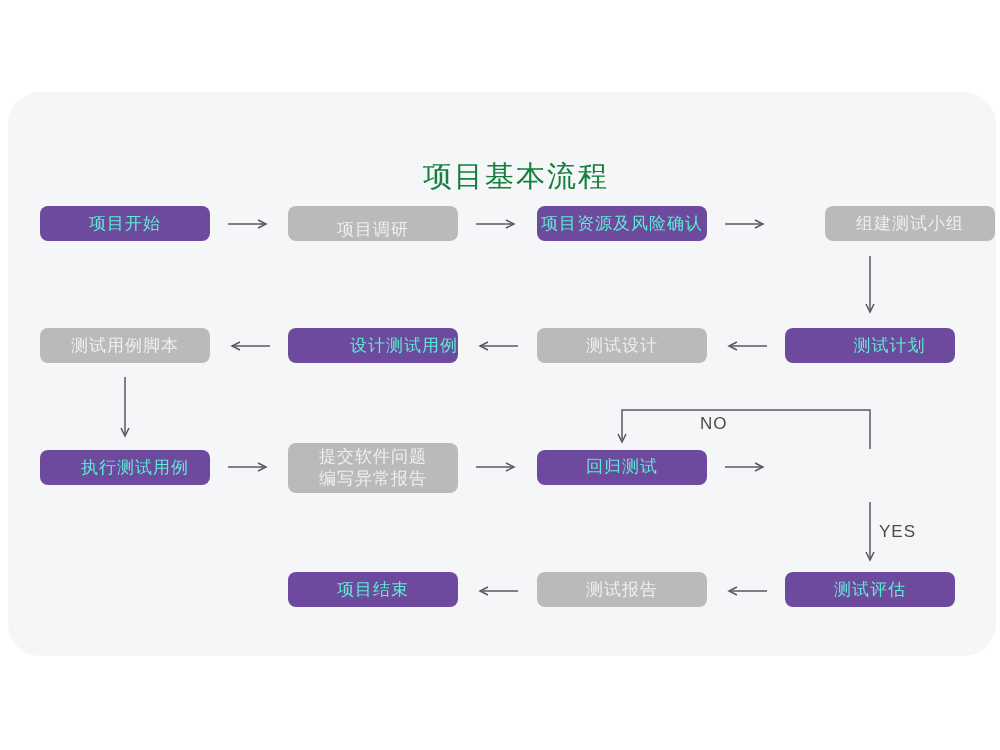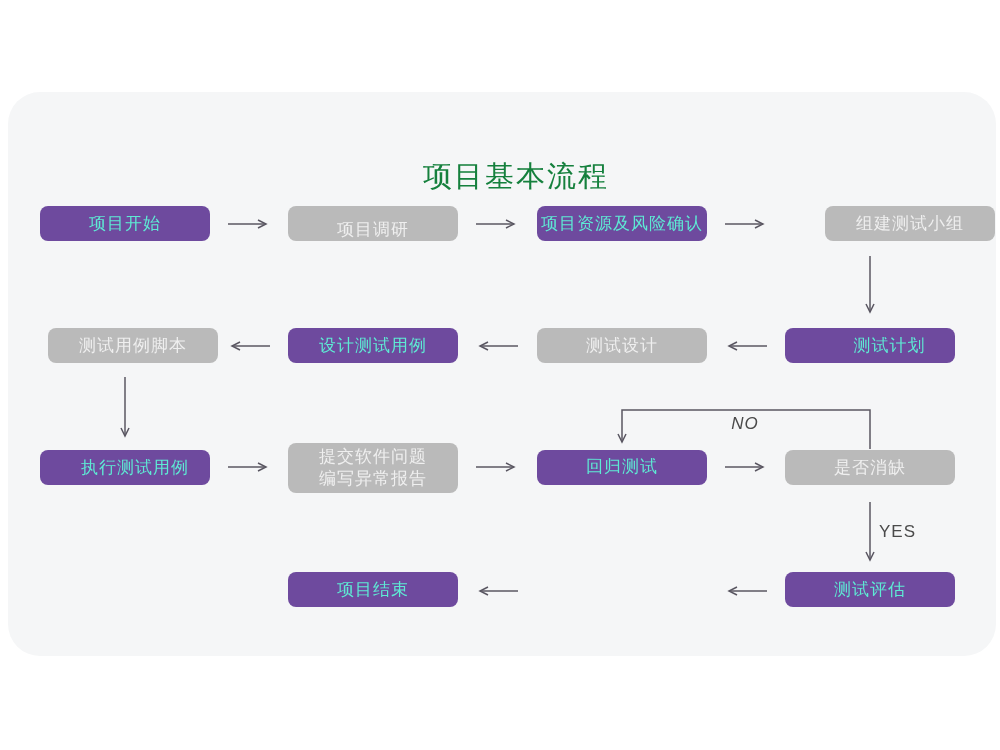--- a/index.html
+++ b/index.html
@@ -65,22 +65,20 @@
   .edge-label {
     position: absolute;
     font-size: 17px;
     color: #4a4a4a;
     letter-spacing: 1px;
   }
   .no-label {
     left: 700px;
     top: 414px;
     width: 90px;
-    text-align: center;
-    font-style: italic;
   }
   .yes-label {
     left: 879px;
     top: 522px;
   }
 </style>
 </head>
 <body>
 
 <div class="canvas">
@@ -126,43 +124,43 @@
   <div class="node gray" style="left:785px; top:206px;margin-left:40px;">
     <span>组建测试小组</span>
   </div>
 
   <div class="node purple" style="left:785px; top:328px;padding-left:39px;">
     <span>测试计划</span>
   </div>
   <div class="node gray" style="left:537px; top:328px;justify-content:center;">
     <span>测试设计</span>
   </div>
-  <div class="node purple" style="left:288px; top:328px;">
+  <div class="node purple" style="left:288px; top:328px;justify-content:flex-end;">
     <span>设计测试用例</span>
   </div>
-  <div class="node gray" style="left:48px;  top:328px;">
+  <div class="node gray" style="left:40px;  top:328px;">
     <span>测试用例脚本</span>
   </div>
 
   <div class="node purple" style="left:40px;  top:450px;padding-left:20px;">
     <span>执行测试用例</span>
   </div>
   <div class="node gray tall" style="left:288px; top:443px;">
     <span>提交软件问题
 编写异常报告</span>
   </div>
   <div class="node purple" style="left:537px; top:450px;font-family:Liberation Mono, monospace;">
     <span>回归测试</span>
   </div>
-  <div class="node gray" style="left:785px; top:450px;">
-    <span>是否消缺</span>
-  </div>
 
   <div class="node purple" style="left:785px; top:572px;">
     <span>测试评估</span>
+  </div>
+  <div class="node gray" style="left:537px; top:572px;">
+    <span>测试报告</span>
   </div>
   <div class="node purple" style="left:288px; top:572px;">
     <span>项目结束</span>
   </div>
 
   <div class="edge-label no-label">NO</div>
   <div class="edge-label yes-label">YES</div>
 
 </div>
 

